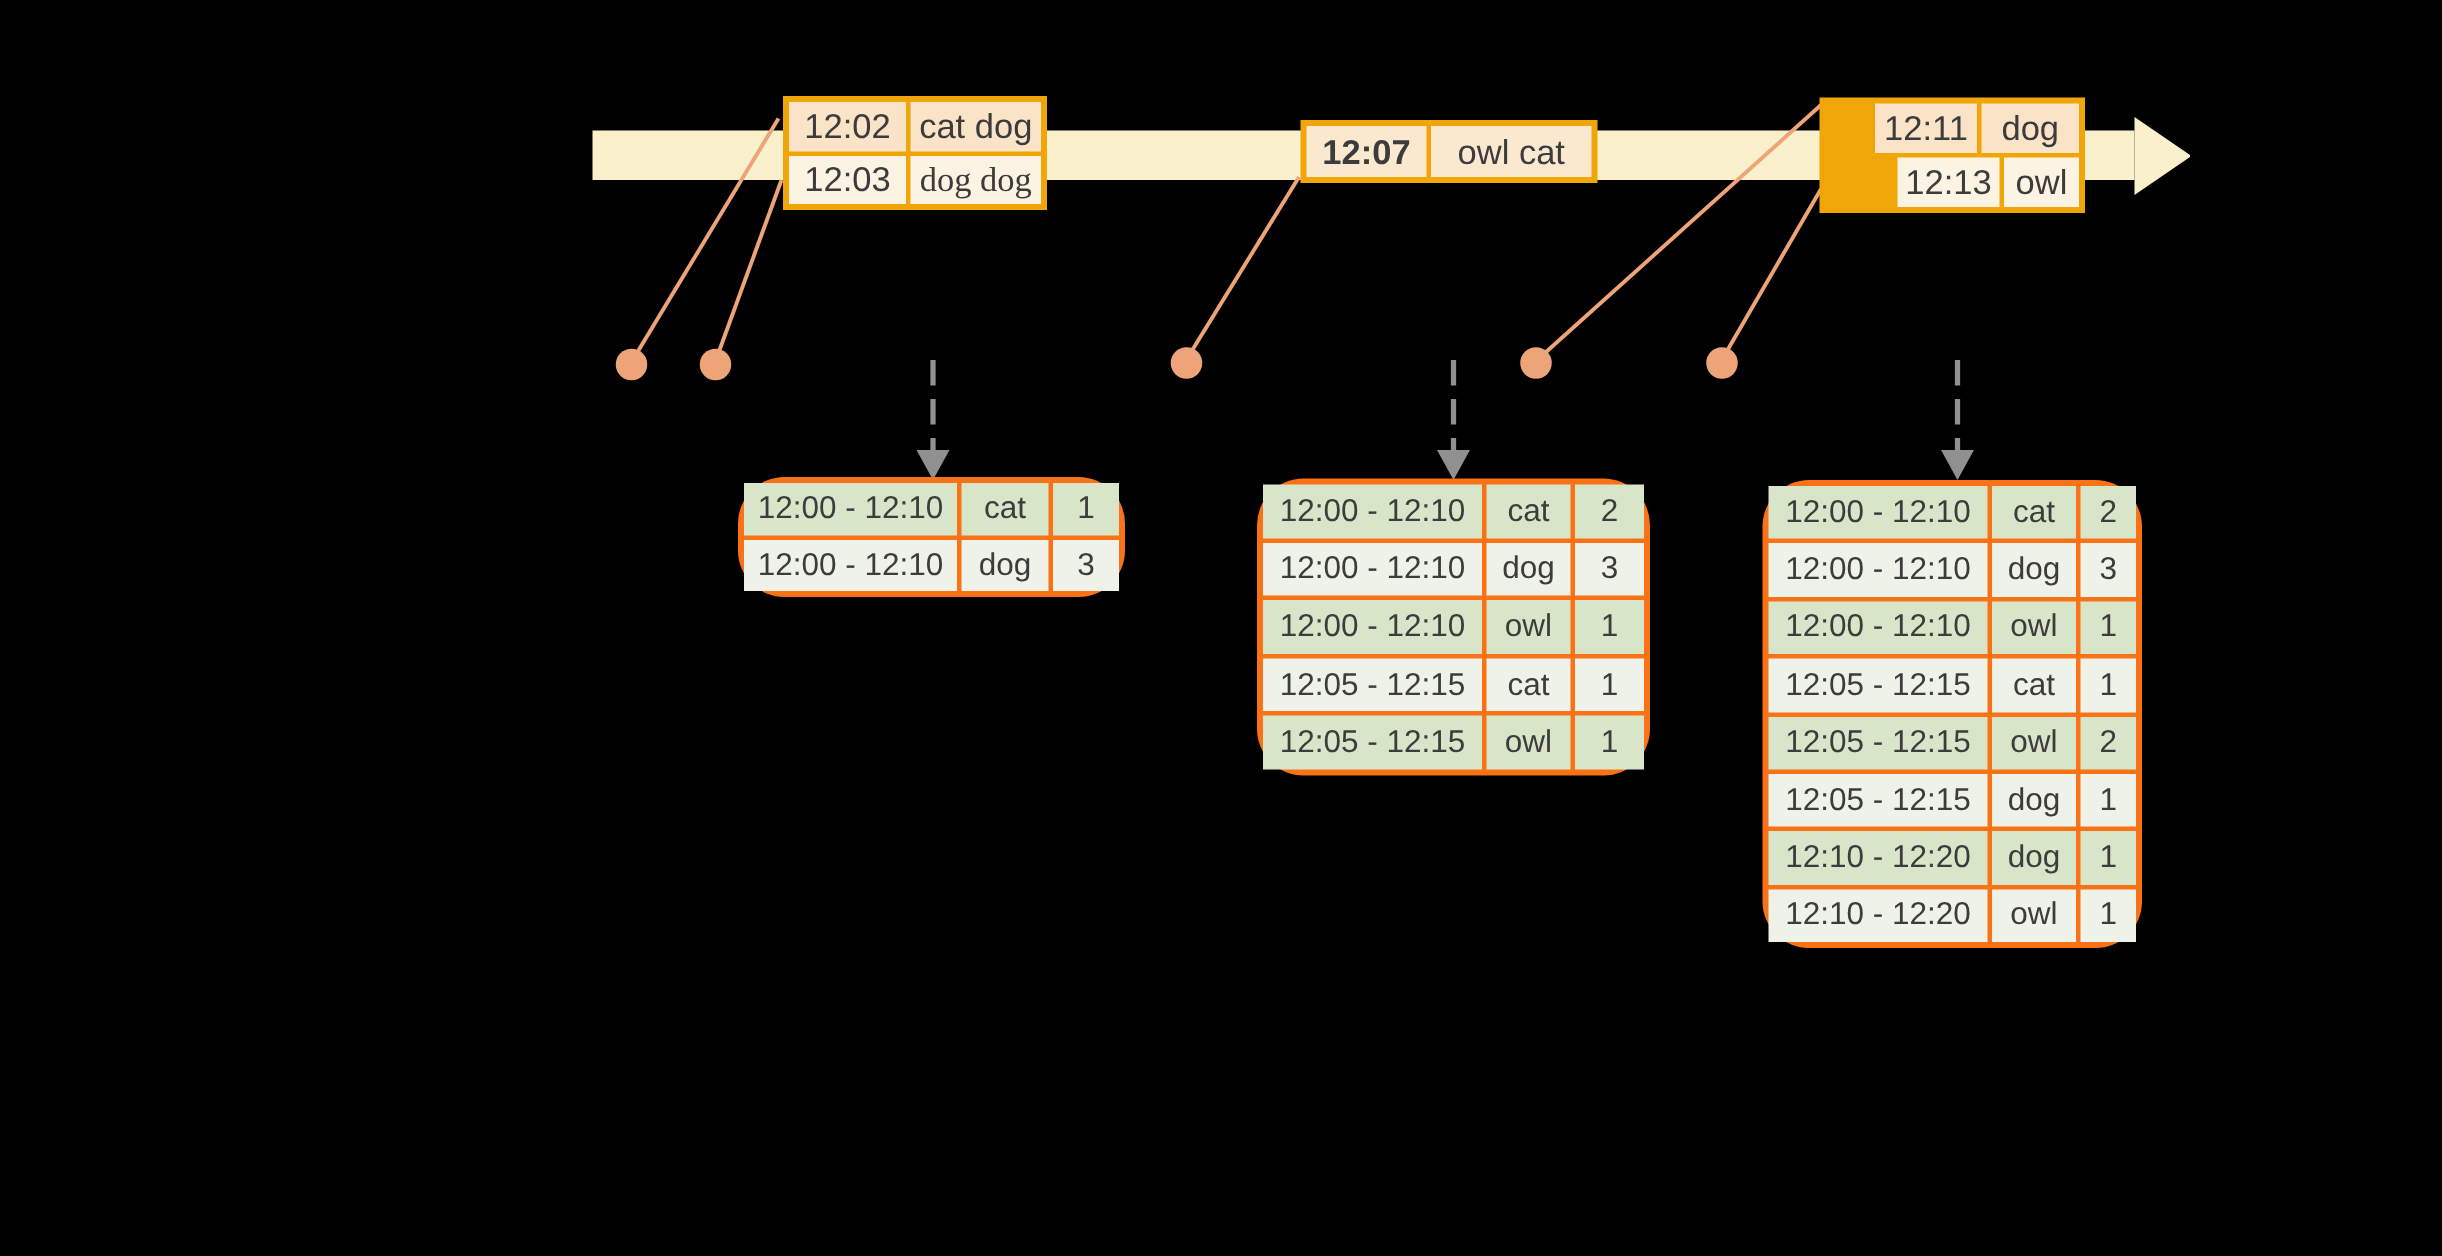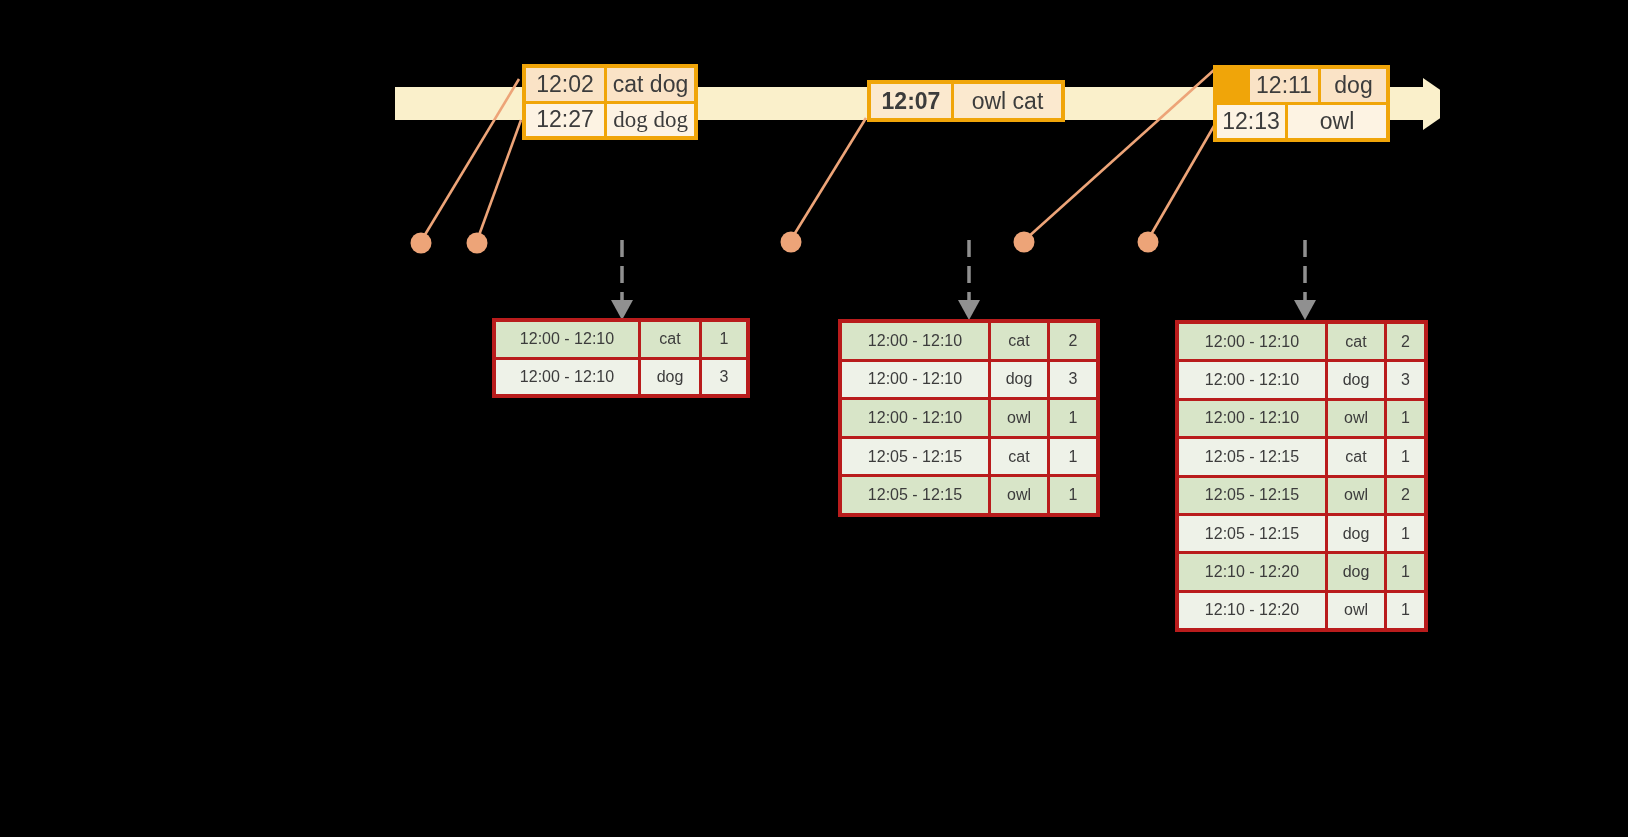--- a/index.html
+++ b/index.html
@@ -1,30 +1,30 @@
 <!DOCTYPE html>
 <html><head>
 <meta charset="utf-8">
 <style>
   html,body{margin:0;padding:0;background:#000;}
   .canvas{position:relative;width:1440px;height:837px;background:#000000;overflow:hidden;
-          font-family:"Liberation Sans",sans-serif;}
+          font-family:"Liberation Sans",sans-serif;padding-left:20px;}
   svg.layer{position:absolute;left:0;top:0;}
 
   
   .tbl{position:absolute;display:flex;flex-direction:column;gap:3px;padding:4px;box-sizing:border-box;}
   .tbl .row{display:flex;gap:3px;flex:1;min-height:0;}
   .tbl .cell{display:flex;align-items:center;justify-content:center;color:#3C3C3C;box-sizing:border-box;}
 
   .ev{background:#F0A509;font-size:23px;}
   .ev .row:nth-child(odd)  .cell{background:#FAE3C6;}
   .ev .row:nth-child(even) .cell{background:#FDF3E3;}
   .ev.mid .row .cell{background:#FBE9CF;}
 
-  .res{background:#b91c1c;font-size:16px;}
+  .res{background:#f97316;font-size:21px;border-radius:31px;}
   .res .row:nth-child(odd)  .cell{background:#D8E5C8;}
   .res .row:nth-child(even) .cell{background:#EEF2E8;}
 
   .ev1{left:522px;top:64px;width:176px;height:76px;}
   .ev2{left:867px;top:80px;width:198px;height:42px;}
   .ev3{left:1213px;top:65px;width:177px;height:77px;}
   .res1{left:492px;top:318px;width:258px;height:80px;}
   .res2{left:838px;top:319px;width:262px;height:198px;}
   .res3{left:1175px;top:320px;width:253px;height:312px;}
 </style>
@@ -69,37 +69,37 @@
       </g>
     </g>
   </svg>
 
   <div class="tbl ev ev1">
       <div class="row">
         <div class="cell" style="width: 78px;">12:02</div>
         <div class="cell" style="width: 87px; flex: 1 1 0%;">cat dog</div>
       </div>
       <div class="row">
-        <div class="cell" style="width: 78px;">12:27</div>
+        <div class="cell" style="width: 78px;">12:03</div>
         <div class="cell" style="width: 87px; flex: 1 1 0%; font-family: Liberation Serif, serif;">dog dog</div>
       </div>
     </div>
   <div class="tbl ev mid ev2">
       <div class="row">
         <div class="cell" style="width: 80px; font-weight: bold;">12:07</div>
         <div class="cell" style="width: 107px; flex: 1 1 0%;">owl cat</div>
       </div>
     </div>
   <div class="tbl ev ev3">
       <div class="row">
         <div class="cell" style="width: 68px; margin-left: 33px;">12:11</div>
         <div class="cell" style="width: 98px; flex: 1 1 0%;">dog</div>
       </div>
       <div class="row">
-        <div class="cell" style="width: 68px;">12:13</div>
+        <div class="cell" style="width: 68px; margin-left: 48px;">12:13</div>
         <div class="cell" style="width: 98px; flex: 1 1 0%;">owl</div>
       </div>
     </div>
 
   <div class="tbl res res1">
       <div class="row">
         <div class="cell" style="width: 142px;">12:00 - 12:10</div>
         <div class="cell" style="width: 58px;">cat</div>
         <div class="cell" style="width: 44px; flex: 1 1 0%;">1</div>
       </div>

